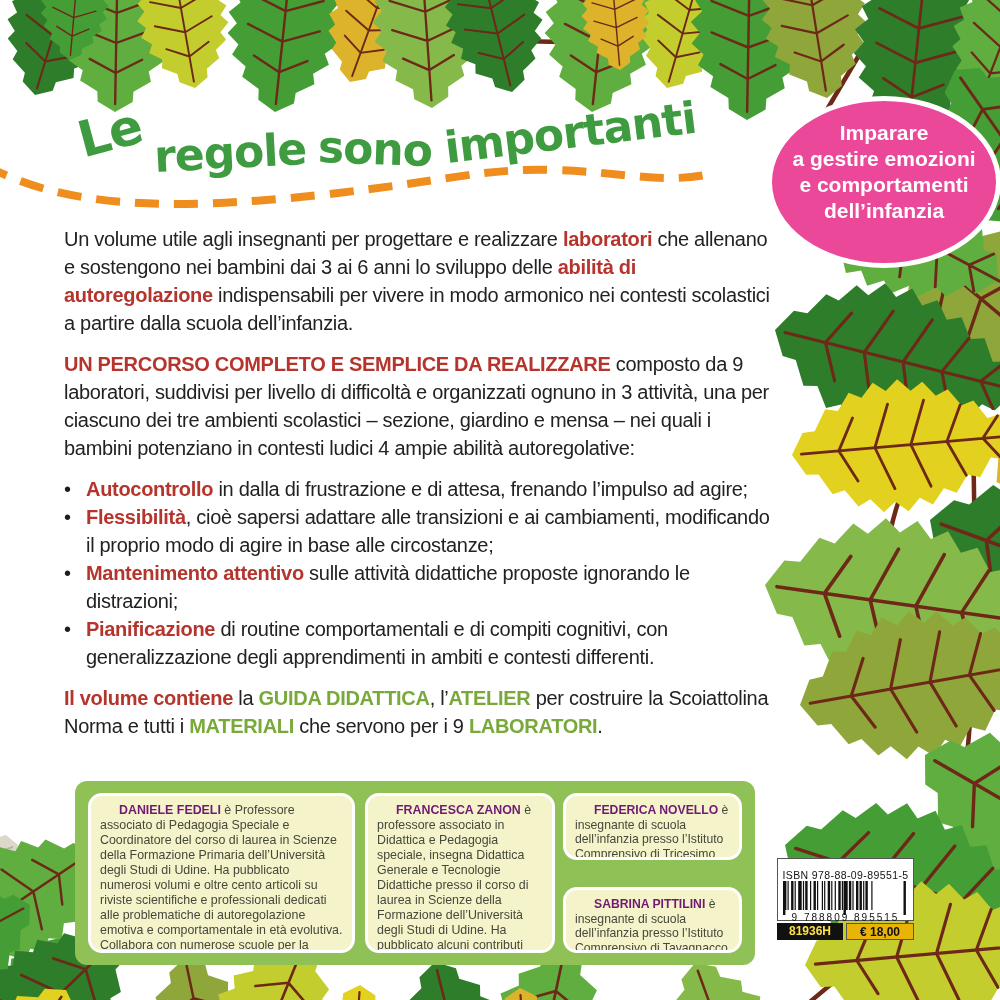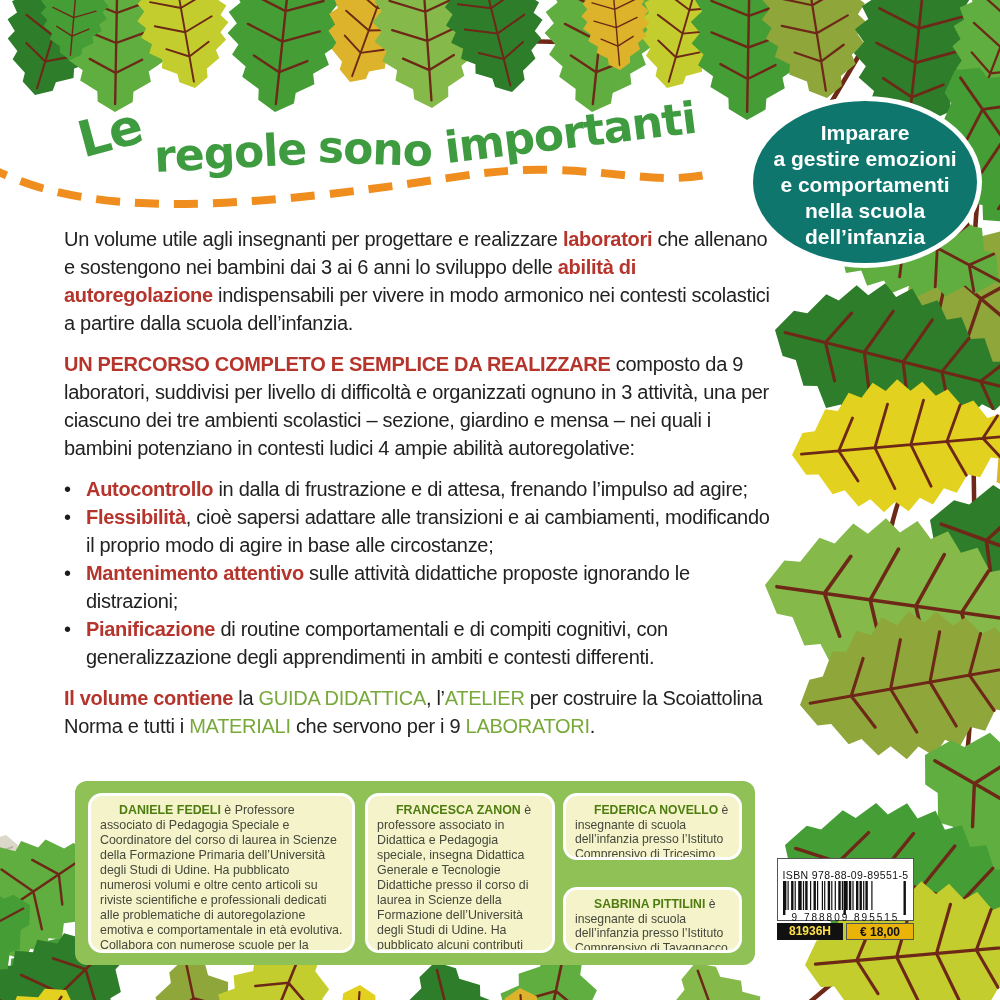--- a/index.html
+++ b/index.html
@@ -11,44 +11,44 @@
   .title{position:absolute;left:78px;top:100px;width:640px;z-index:2;
          font-family:"DejaVu Sans", sans-serif;font-weight:bold;color:#3f9b40;
          letter-spacing:-1px;white-space:nowrap;}
   .title span{display:inline-block;position:relative;font-size:40px;margin-right:12px;}
   .title .w1{font-size:50px;transform:rotate(-15deg);top:4px;}
   .title .w2{transform:rotate(-3deg);top:22px;font-size:44px;}
   .title .w3{transform:rotate(2deg);top:18px;font-size:44px;}
   .title .w4{transform:rotate(-7deg);top:2px;font-size:44px;}
 
   
-  .badge{position:absolute;left:748px;top:96px;width:234px;height:172px;z-index:2;
-         background:#0f766e;border:5px solid #ffffff;border-radius:50%;
+  .badge{position:absolute;left:767px;top:96px;width:234px;height:172px;z-index:2;
+         background:#ec4899;border:5px solid #ffffff;border-radius:50%;
          box-sizing:border-box;text-align:center;color:#fff;font-weight:bold;
          font-size:21px;line-height:26px;padding-top:19px;}
 
   
   .body-text{position:absolute;left:64px;top:225px;width:706px;z-index:2;
              font-size:20px;line-height:28px;letter-spacing:-0.3px;color:#222;}
   .body-text p.para{margin:0 0 13px 0;}
   .body-text p.para.last{margin:13px 0 0 0;}
   .body-text .bullet{display:flex;margin:0;}
   .body-text .dot{width:22px;flex:none;color:#1c1c1c;}
   .body-text .btxt{flex:1;}
   .seg-n{color:#222;}
   .seg-rb{color:#b5342c;font-weight:bold;}
-  .seg-gb{color:#78a93a;font-weight:normal;}
+  .seg-gb{color:#78a93a;font-weight:bold;}
 
   
   .panel{position:absolute;left:75px;top:781px;width:680px;height:184px;z-index:2;
          background:#8fc156;border-radius:12px;}
   .abox{position:absolute;background:#f4f3c9;border:3px solid #ffffff;border-radius:14px;
         box-sizing:border-box;padding:7px 9px;font-size:12.4px;line-height:15px;
         color:#45483c;overflow:hidden;}
-  .abox .aname{color:#4d7c0f;font-weight:bold;padding-left:19px;}
+  .abox .aname{color:#701a75;font-weight:bold;padding-left:19px;}
   .abox1{left:13px;top:12px;width:267px;height:160px;}
   .abox2{left:290px;top:12px;width:190px;height:160px;}
   .abox3{left:488px;top:12px;width:179px;height:67px;font-size:12.2px;line-height:14.6px;}
   .abox4{left:488px;top:106px;width:179px;height:66px;font-size:12.2px;line-height:14.6px;}
 
   
   .bc{position:absolute;left:777px;top:858px;width:137px;z-index:3;}
   .bc .isbnbox{width:137px;height:63px;background:#fff;border:1px solid #555;
                box-sizing:border-box;text-align:center;}
   .bc .isbn{font-size:10.5px;letter-spacing:0.4px;color:#111;padding-top:10px;}
@@ -244,21 +244,20 @@
     </svg>
 
   <div class="title">
     <span class="w1">Le</span><span class="w2">regole</span><span class="w3">sono</span><span class="w4">importanti</span>
   </div>
 
   <div class="badge">
     <div>Imparare</div>
     <div>a gestire emozioni</div>
     <div>e comportamenti</div>
-    <div>nella scuola</div>
     <div>dell’infanzia</div>
   </div>
 
   <div class="body-text">
       <p class="para"><span class="seg-n">Un volume utile agli insegnanti per progettare e realizzare </span><span class="seg-rb">laboratori</span><span class="seg-n"> che allenano e sostengono nei bambini dai 3 ai 6 anni lo sviluppo delle </span><span class="seg-rb">abilità di autoregolazione</span><span class="seg-n"> indispensabili per vivere in modo armonico nei contesti scolastici a partire dalla scuola dell’infanzia.</span></p>
       <p class="para"><span class="seg-rb">UN PERCORSO COMPLETO E SEMPLICE DA REALIZZARE</span><span class="seg-n"> composto da 9 laboratori, suddivisi per livello di difficoltà e organizzati ognuno in 3 attività, una per ciascuno dei tre ambienti scolastici – sezione, giardino e mensa – nei quali i bambini potenziano in contesti ludici 4 ampie abilità autoregolative:</span></p>
       <div class="bullet">
         <span class="dot">•</span>
         <span class="btxt"><span class="seg-rb">Autocontrollo</span><span class="seg-n"> in dalla di frustrazione e di attesa, frenando l’impulso ad agire;</span></span>
       </div>

